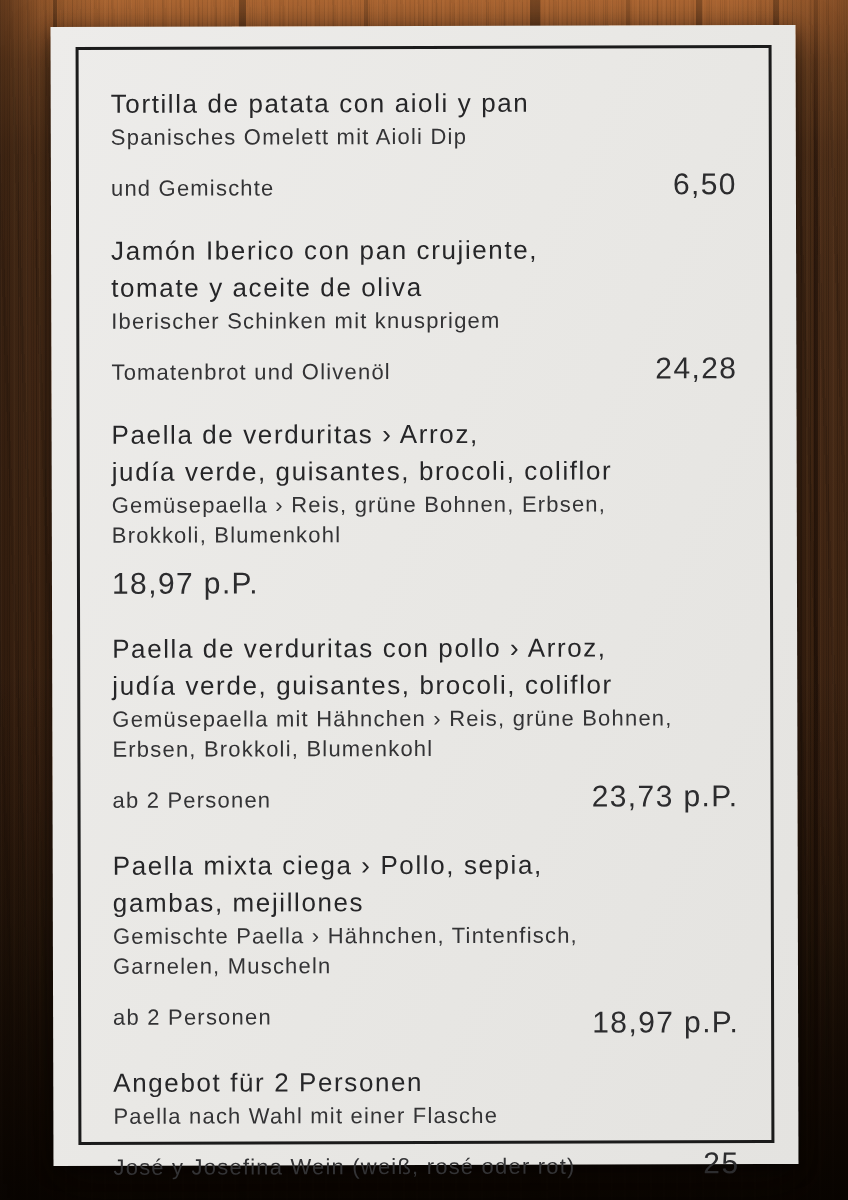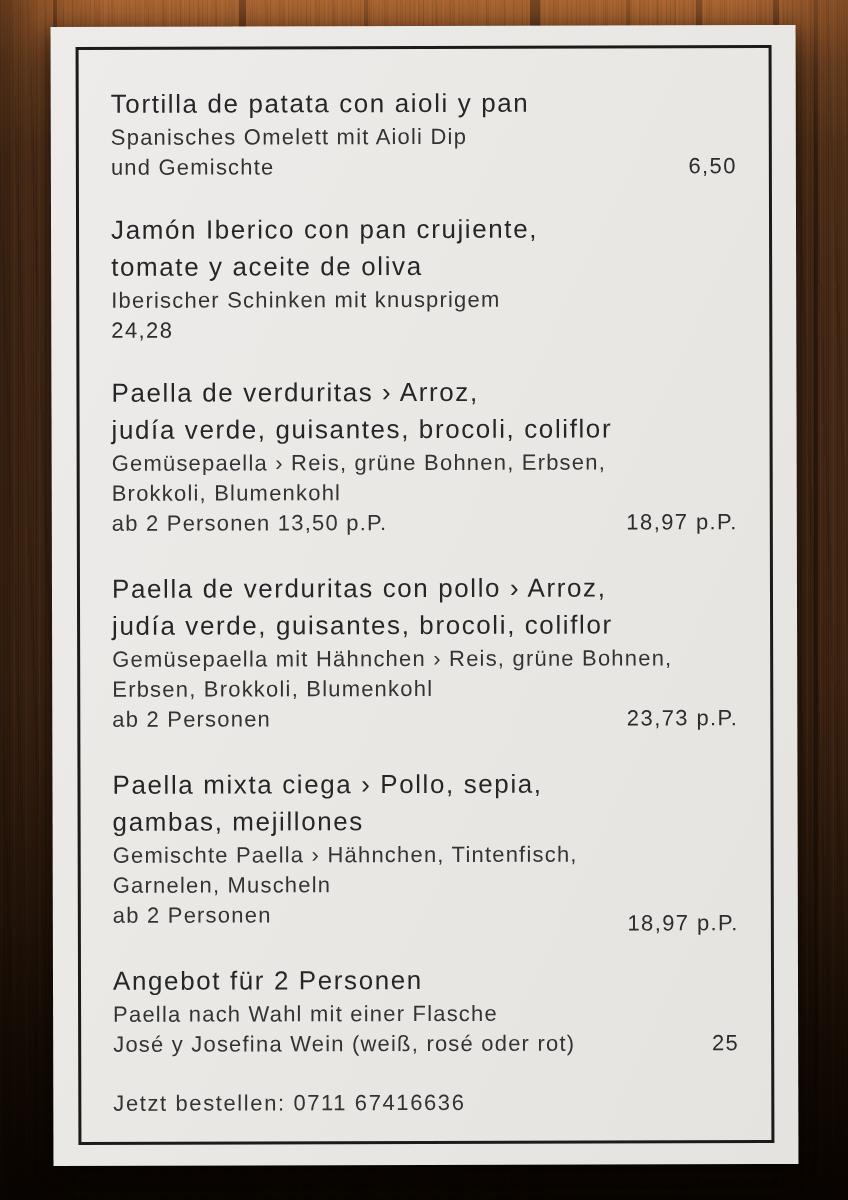--- a/index.html
+++ b/index.html
@@ -88,25 +88,26 @@
     white-space: nowrap;
   }
 
   .price-row {
     display: flex;
     justify-content: space-between;
     align-items: baseline;
   }
 
   .price {
-    font-size: 22px;
+    font-size: 30px;
     line-height: 30px;
     letter-spacing: 1.4px;
     color: #2c2c2e;
     white-space: nowrap;
+    margin-top: 18px;
   }
 
   .price.nudge-down { transform: translateY(9px); }
 
   .footer-line {
     margin-top: 23px;
     font-size: 22px;
     line-height: 30px;
     letter-spacing: 1.6px;
     color: #333335;
@@ -129,31 +130,31 @@
         <div class="dline">und Gemischte</div>
         <div class="price">6,50</div>
       </div>
     </section>
 
     <section class="item">
       <div class="tline">Jamón Iberico con pan crujiente,</div>
       <div class="tline">tomate y aceite de oliva</div>
       <div class="dline">Iberischer Schinken mit knusprigem</div>
       <div class="price-row">
+        <div class="dline">Tomatenbrot und Olivenöl</div>
         <div class="price">24,28</div>
       </div>
     </section>
 
     <section class="item wide-gap">
       <div class="tline">Paella de verduritas › Arroz,</div>
       <div class="tline">judía verde, guisantes, brocoli, coliflor</div>
       <div class="dline">Gemüsepaella › Reis, grüne Bohnen, Erbsen,</div>
       <div class="dline">Brokkoli, Blumenkohl</div>
       <div class="price-row">
-        <div class="dline">ab 2 Personen 13,50 p.P.</div>
         <div class="price">18,97 p.P.</div>
       </div>
     </section>
 
     <section class="item wide-gap">
       <div class="tline">Paella de verduritas con pollo › Arroz,</div>
       <div class="tline">judía verde, guisantes, brocoli, coliflor</div>
       <div class="dline">Gemüsepaella mit Hähnchen › Reis, grüne Bohnen,</div>
       <div class="dline">Erbsen, Brokkoli, Blumenkohl</div>
       <div class="price-row">

